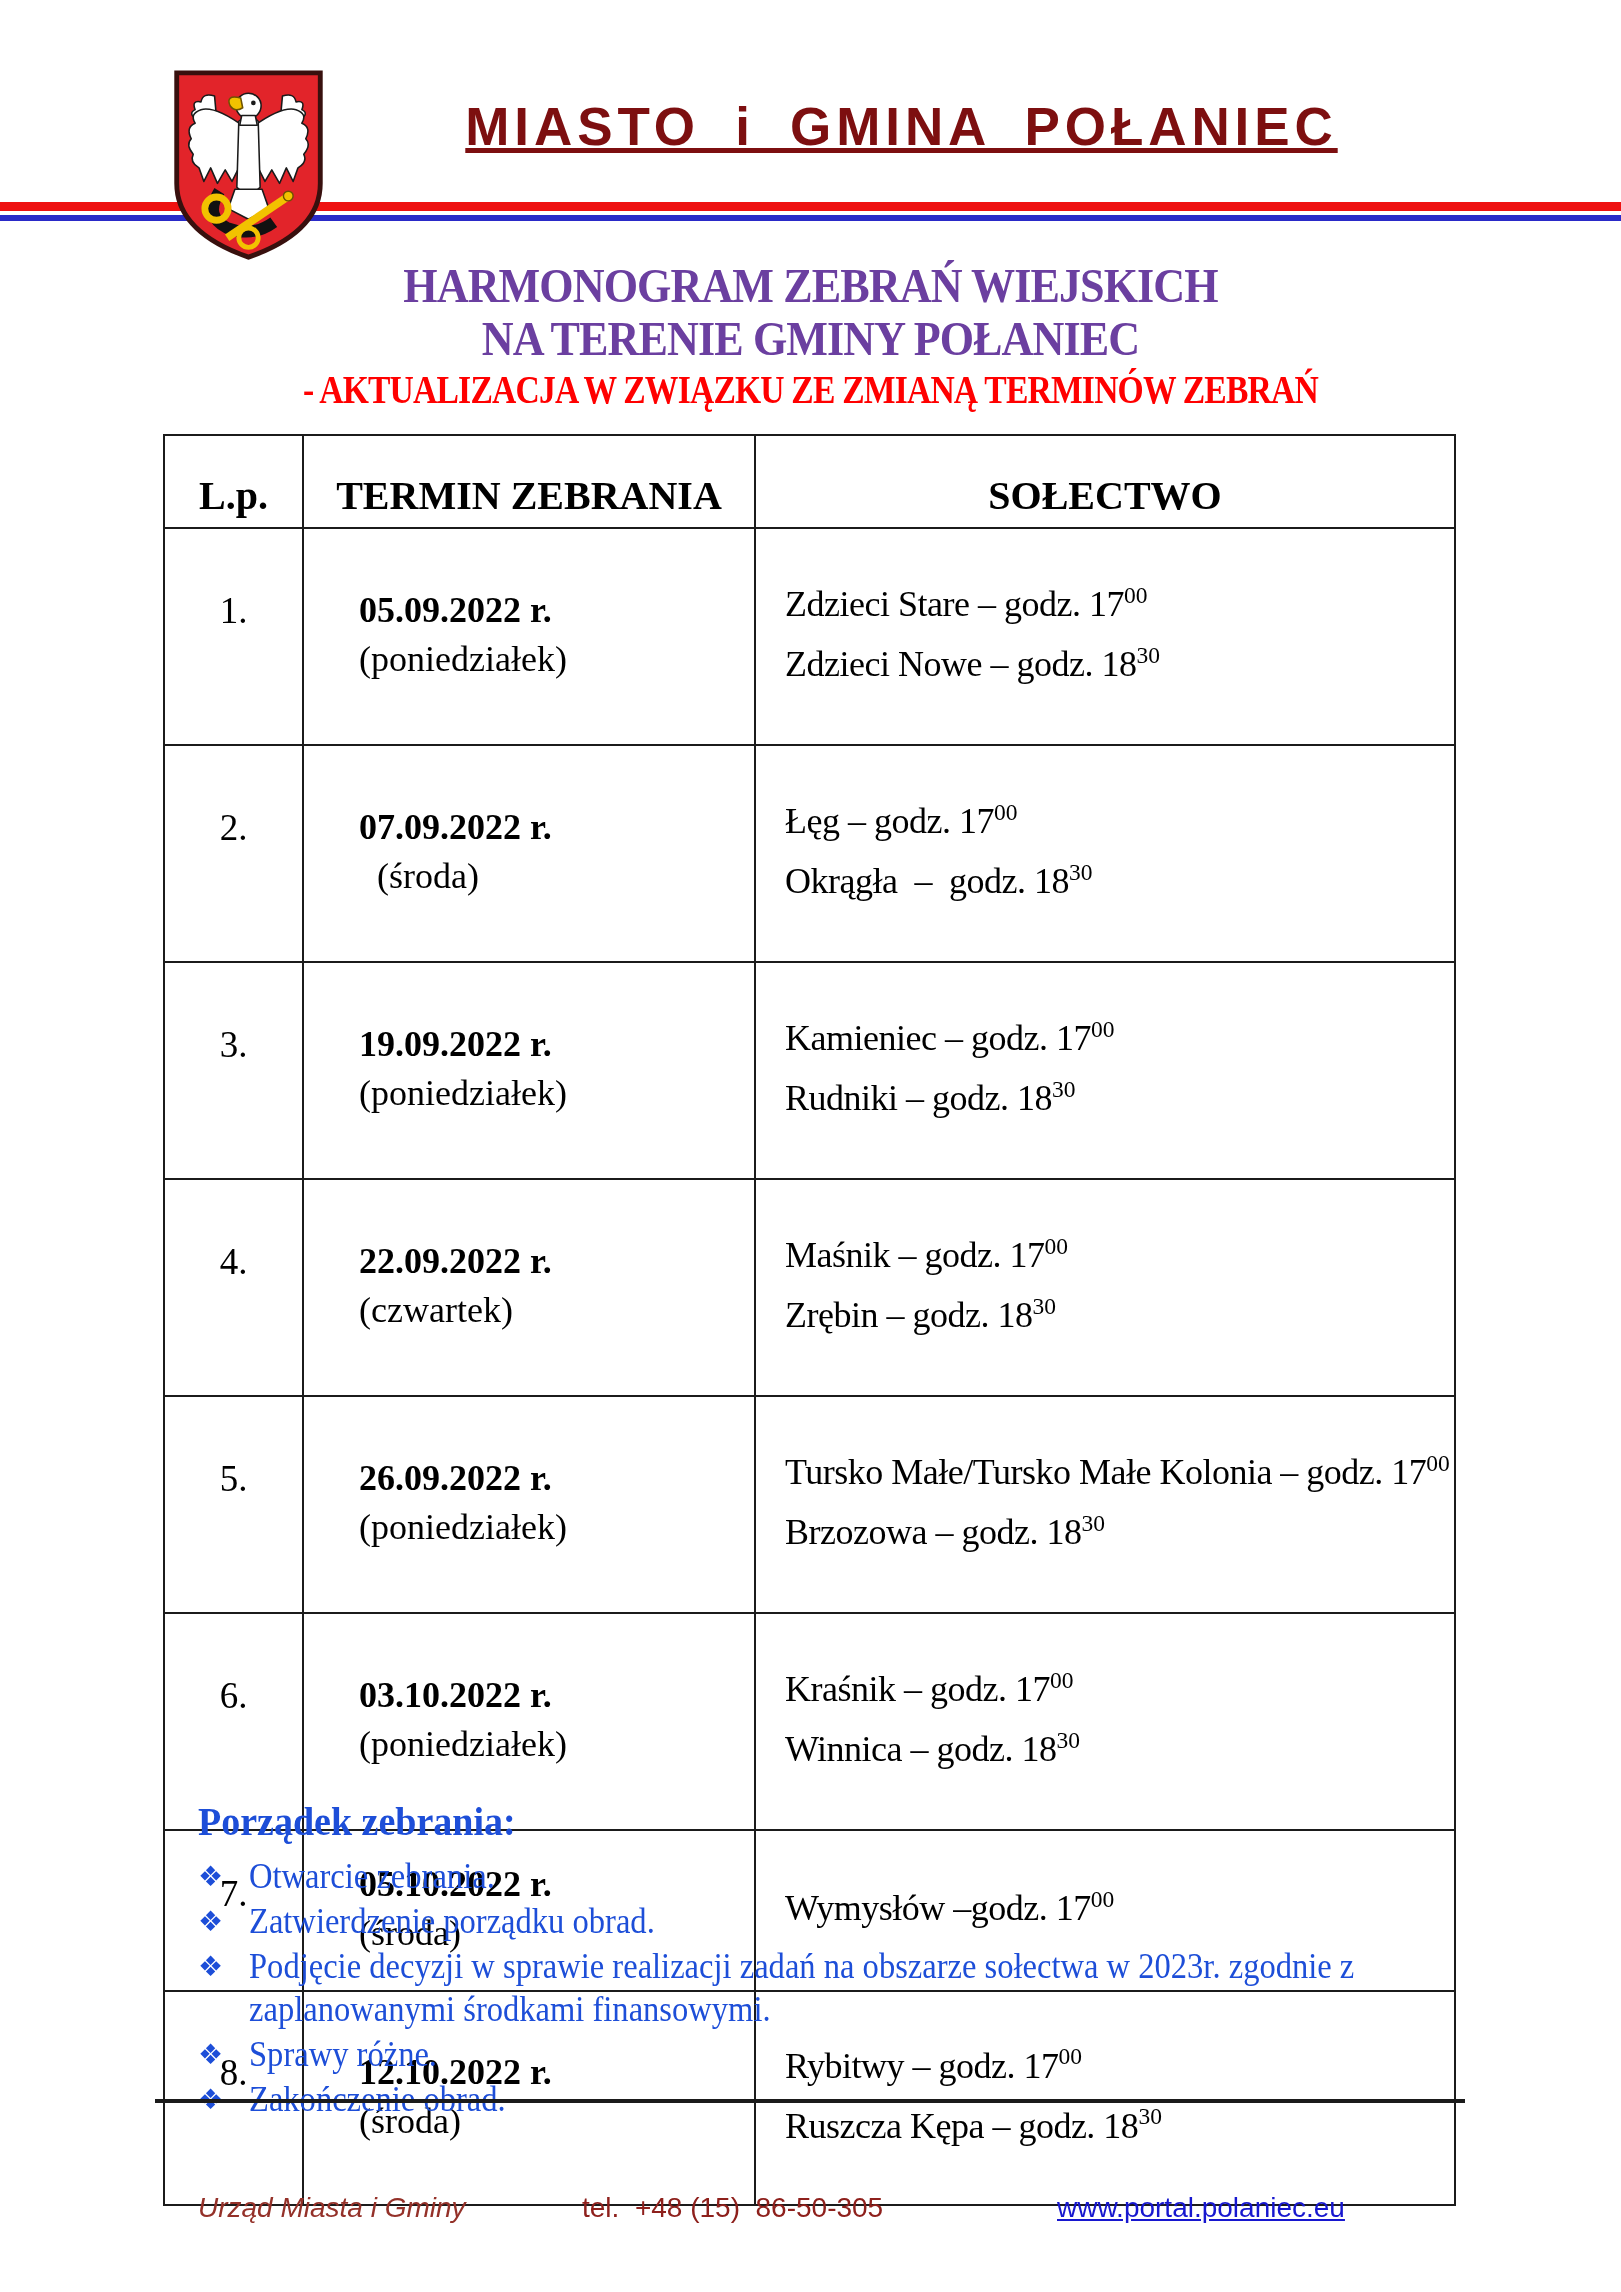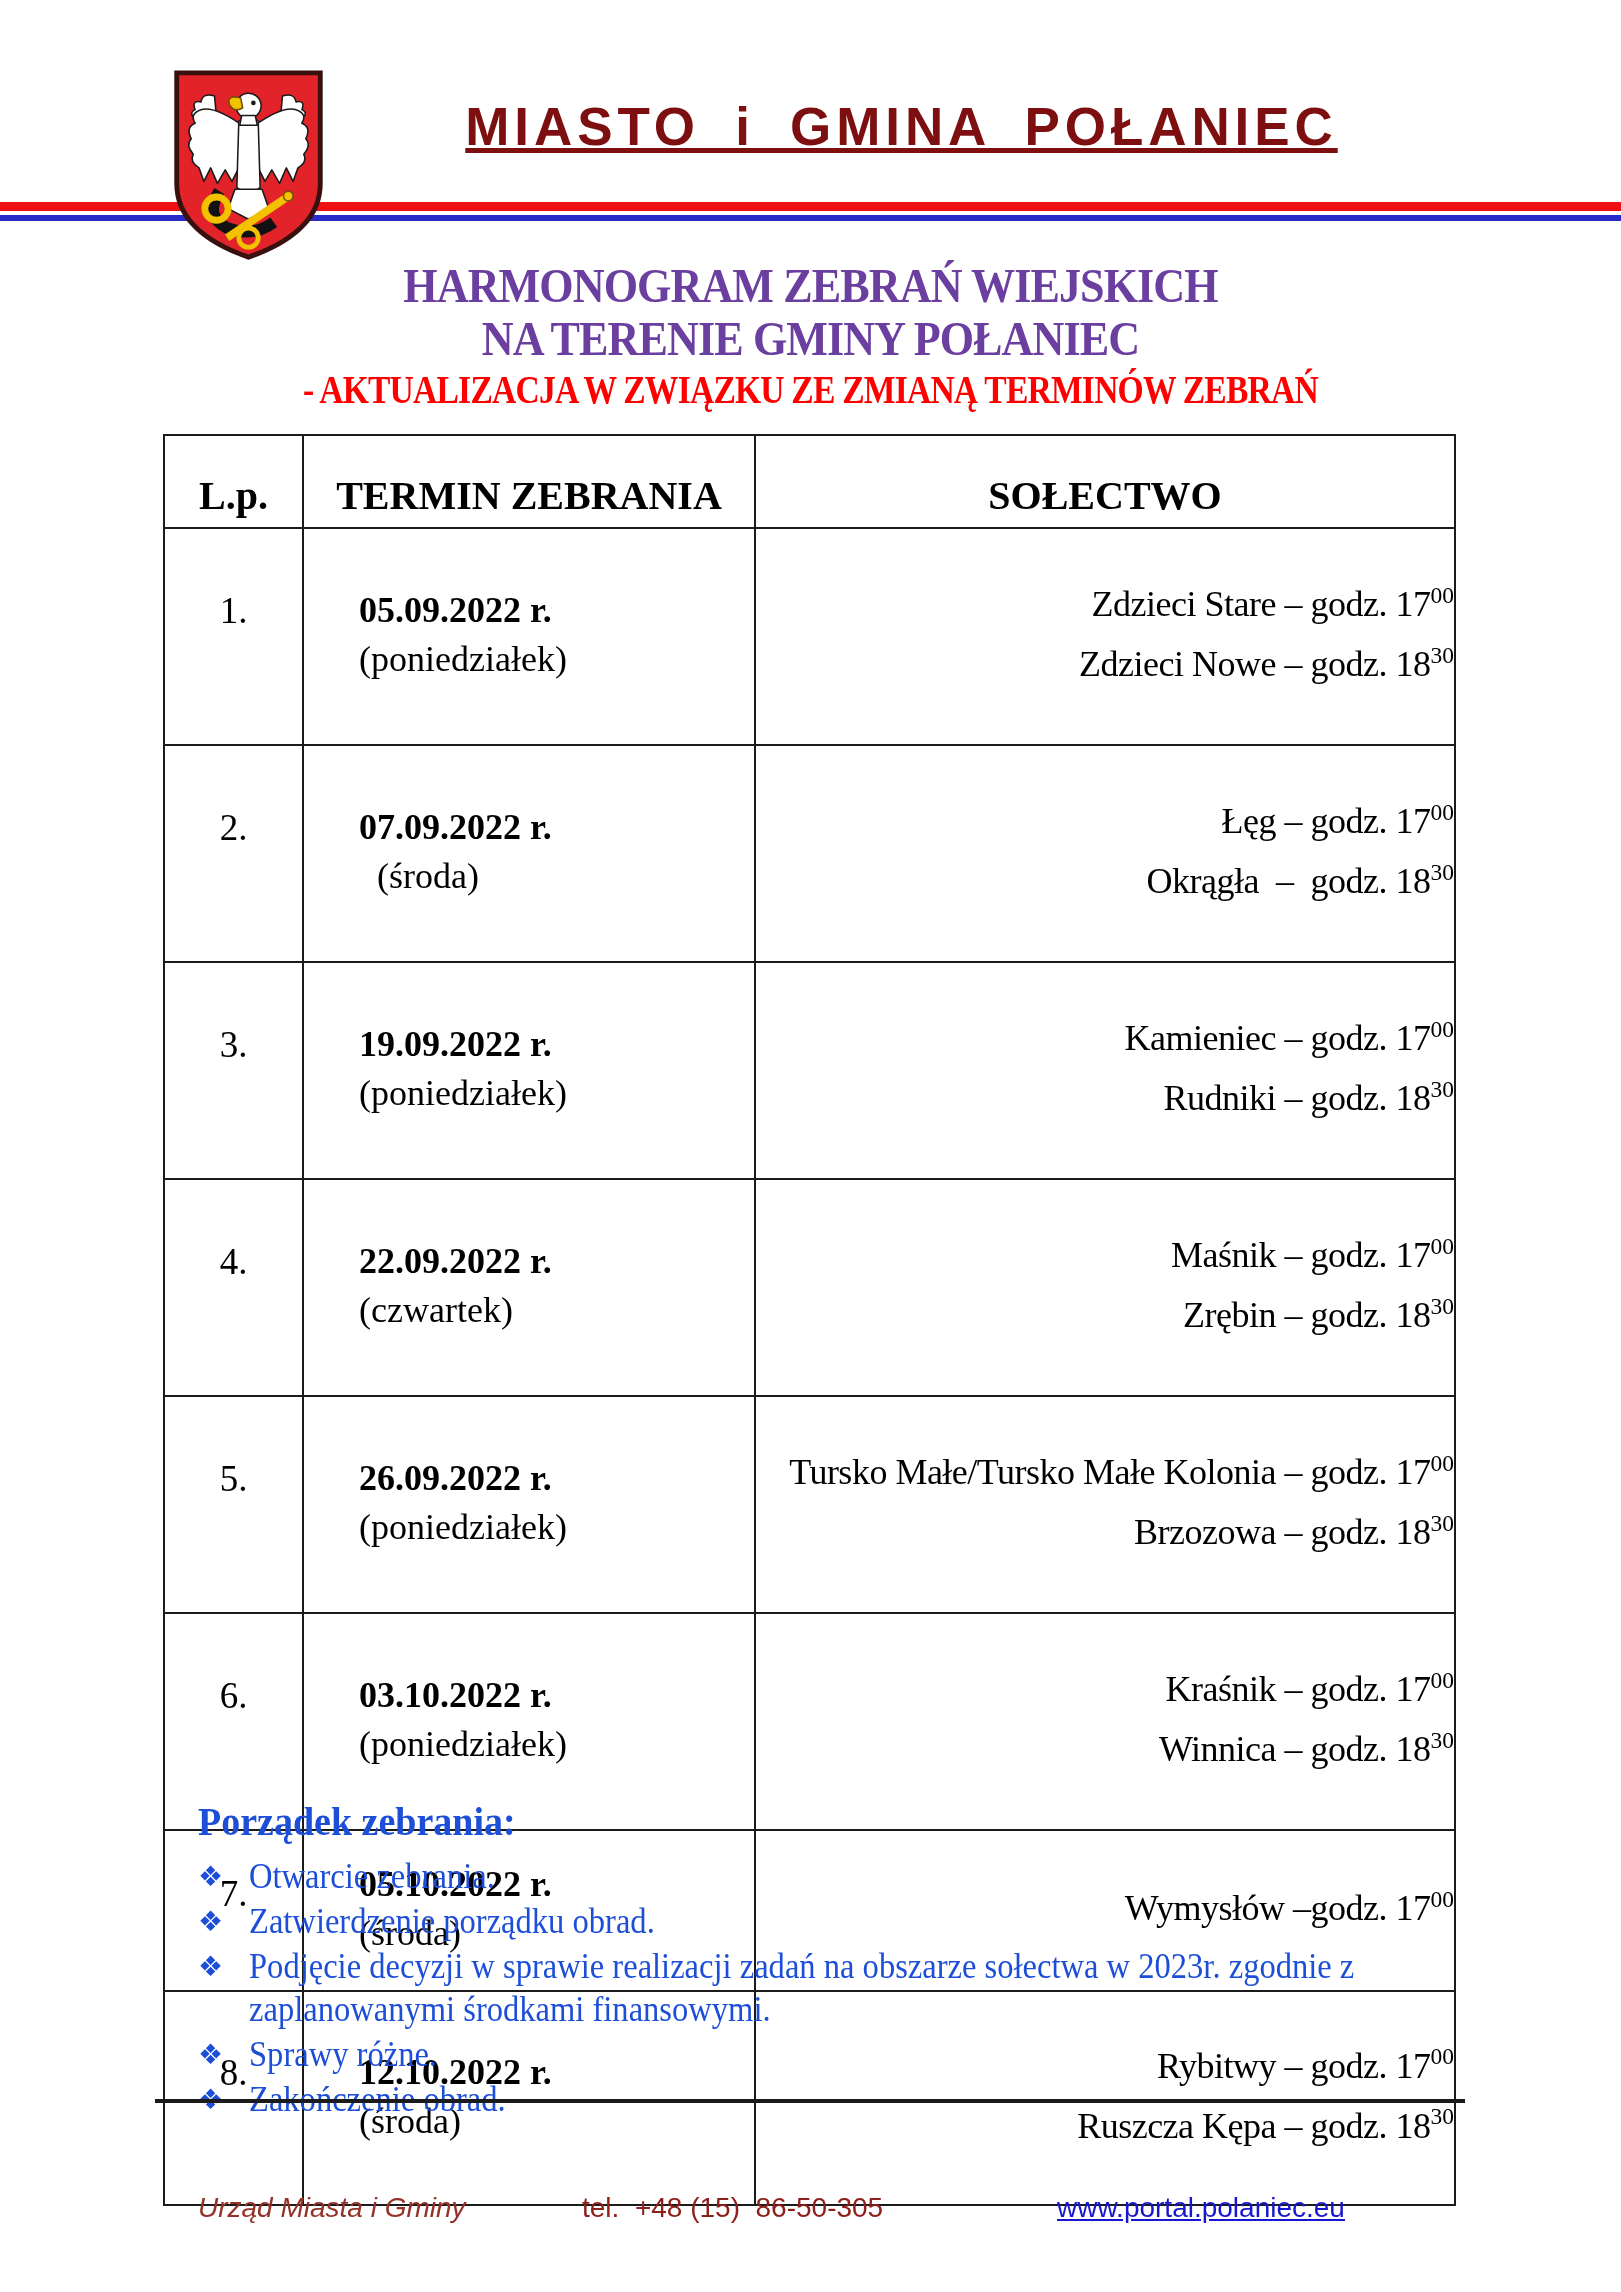--- a/index.html
+++ b/index.html
@@ -38,21 +38,21 @@
   }
   tr.h167 td{height:164px;}
   tr.h129 td{height:126px;}
   tr.h164 td{height:161px;}
   td.lp{text-align:center;vertical-align:middle;padding-bottom:51px;font-size:37px;}
   tr.h129 td.lp{padding-bottom:33px;}
   td.termin{vertical-align:middle;padding-left:55px;padding-bottom:2px;}
   .date{font-weight:bold;line-height:49px;white-space:pre;}
   .day{line-height:49px;white-space:pre;}
   td.sol{vertical-align:middle;padding-left:29px;}
-  .sol-line{line-height:56px;white-space:pre;letter-spacing:-0.5px;text-align:right;}
+  .sol-line{line-height:56px;white-space:pre;letter-spacing:-0.5px;}
   .sup{font-size:23.5px;position:relative;top:-13.7px;letter-spacing:0;}
   
   .agenda{position:absolute;left:198px;top:1798px;width:1333px;color:#1d4ed8;}
   .agenda-title{font-weight:bold;font-size:40px;line-height:47px;margin-bottom:9.8px;transform:scaleX(0.95);transform-origin:0 0;}
   .agenda-item{display:flex;align-items:flex-start;margin-bottom:2px;}
   .bullet{flex:none;width:51px;font-size:28px;line-height:43px;font-family:"DejaVu Sans",sans-serif;}
   .a-text{flex:none;width:1323px;font-size:35px;line-height:43px;transform:scaleX(0.93);transform-origin:0 0;}
   
   .footer-rule{position:absolute;left:155px;top:2099px;width:1310px;height:3.9px;background:#1b1b1b;}
   .f-col{position:absolute;top:2113px;font-family:"Liberation Sans","DejaVu Sans",sans-serif;font-size:28px;line-height:38px;white-space:pre;}

